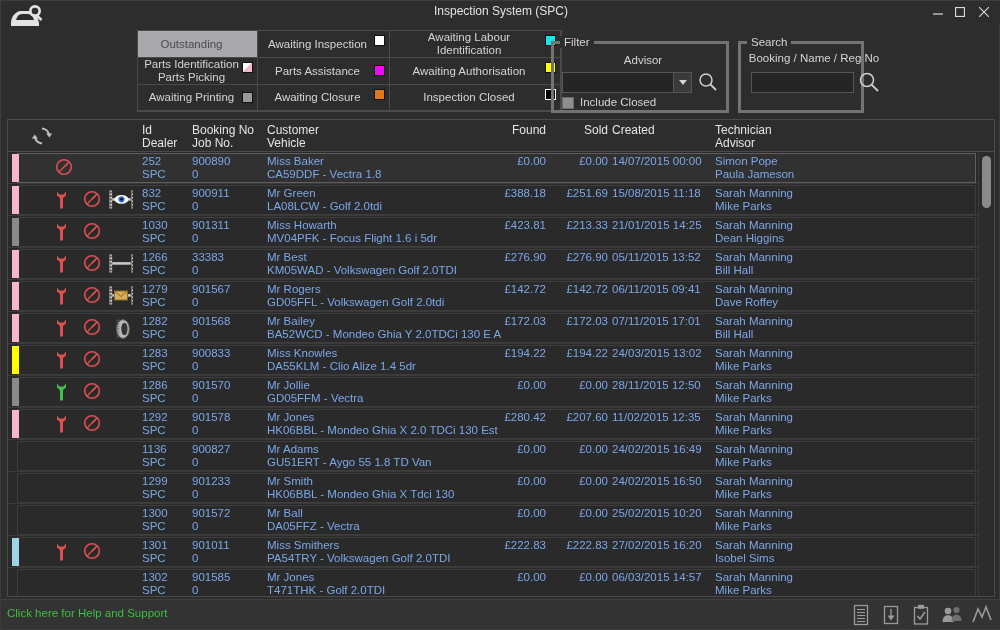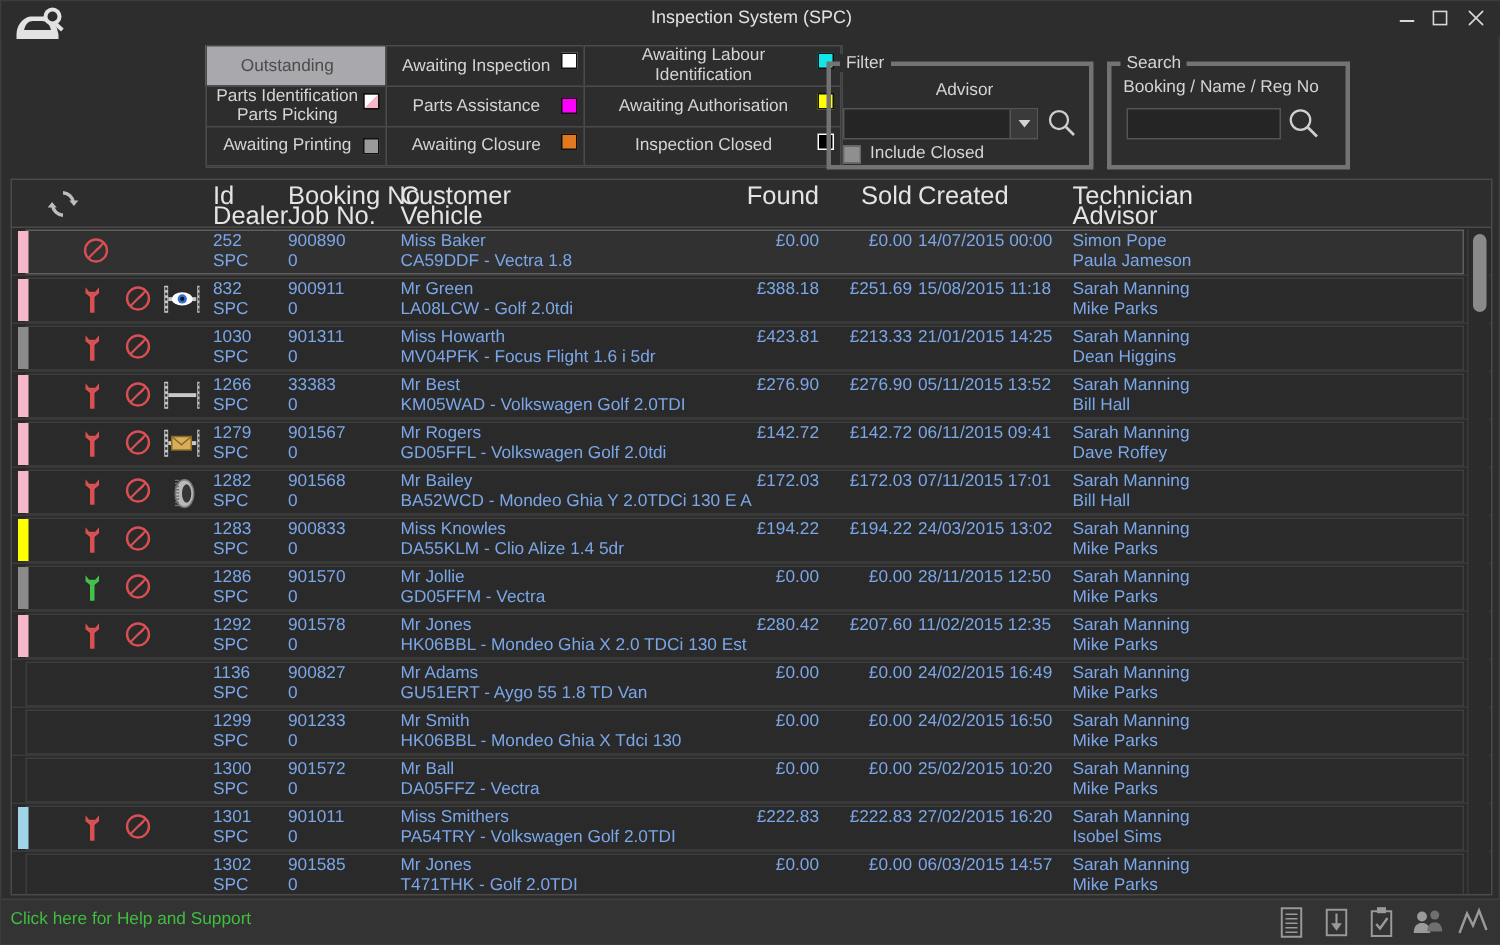--- a/index.html
+++ b/index.html
@@ -33,34 +33,34 @@
   .tcell .lbl{padding:0 16px 0 4px;line-height:13px;}
   .swatch{position:absolute;width:11px;height:11px;border:1px solid #111;}
   .sw-tr{right:4px;top:4px;}
   .sw-mid{right:4px;top:50%;margin-top:-6px;}
   .split{background:linear-gradient(135deg,#ffffff 0 50%,#f6b8c8 50% 100%);}
 
   
   .gbox{position:absolute;border:3px solid #737373;}
   .gtitle{position:absolute;top:-8px;left:6px;background:#2d2d2d;padding:0 4px;font-size:11.5px;color:#d4d4d4;}
   #filterbox{left:550px;top:40px;width:178px;height:72px;}
-  #searchbox{left:737px;top:40px;width:162px;height:72px;}
+  #searchbox{left:737px;top:40px;width:126px;height:72px;}
   .flabel{position:absolute;font-size:11.5px;color:#d4d4d4;text-align:center;}
   .inp{position:absolute;background:#252525;border:1px solid #555;height:21px;}
   .ddarrow{position:absolute;right:0;top:0;width:18px;height:19px;background:#3a3a3a;
            border-left:1px solid #555;display:flex;align-items:center;justify-content:center;}
   .magn{position:absolute;}
   .chk{position:absolute;width:12px;height:12px;background:#8f8f8f;border:1px solid #6a6a6a;}
   .chklbl{position:absolute;font-size:11.5px;color:#d4d4d4;}
 
   
   #grid{position:absolute;left:6px;top:118px;width:988px;height:478px;
         border:1px solid #4a4a4a;background:#2a2a2a;overflow:hidden;}
   #ghead{position:relative;height:32px;background:#2d2d2d;border-bottom:1px solid #4a4a4a;}
-  .hc{position:absolute;top:4px;font-size:17px;color:#e4e4e4;line-height:13px;white-space:pre-line;}
+  .hc{position:absolute;top:4px;font-size:12px;color:#e4e4e4;line-height:13px;white-space:pre-line;}
   #refresh-icon{position:absolute;left:23px;top:5px;}
   #rows{position:relative;height:444px;}
   .row{position:relative;height:32px;border-bottom:1px solid #3a3a3a;background:#2a2a2a;}
   .row .inner{position:absolute;left:9px;top:1px;right:18px;height:30px;border:1px solid #3d3d3d;}
   .row.sel .inner{border-color:#5e5e5e;background:#313131;}
   .bar{position:absolute;left:4px;top:2px;width:7px;height:28px;}
   .cell{position:absolute;top:3px;font-size:11.5px;line-height:13px;color:#7ba7e8;white-space:pre-line;}
   .ic{position:absolute;top:6px;}
 
   

